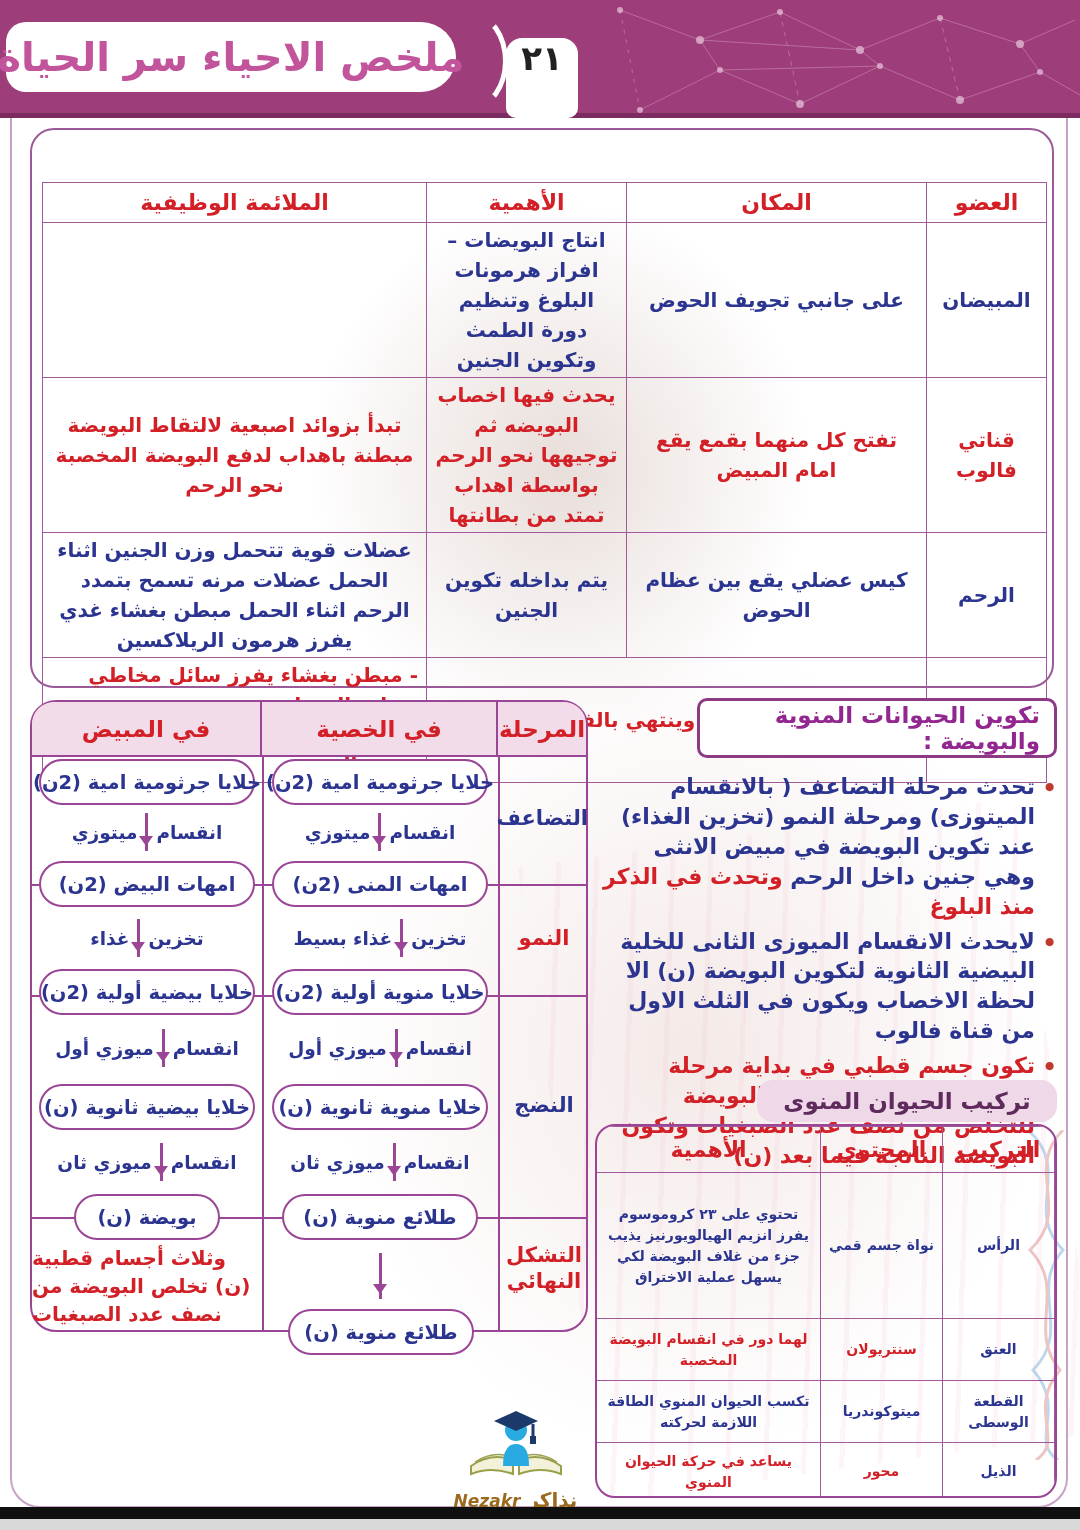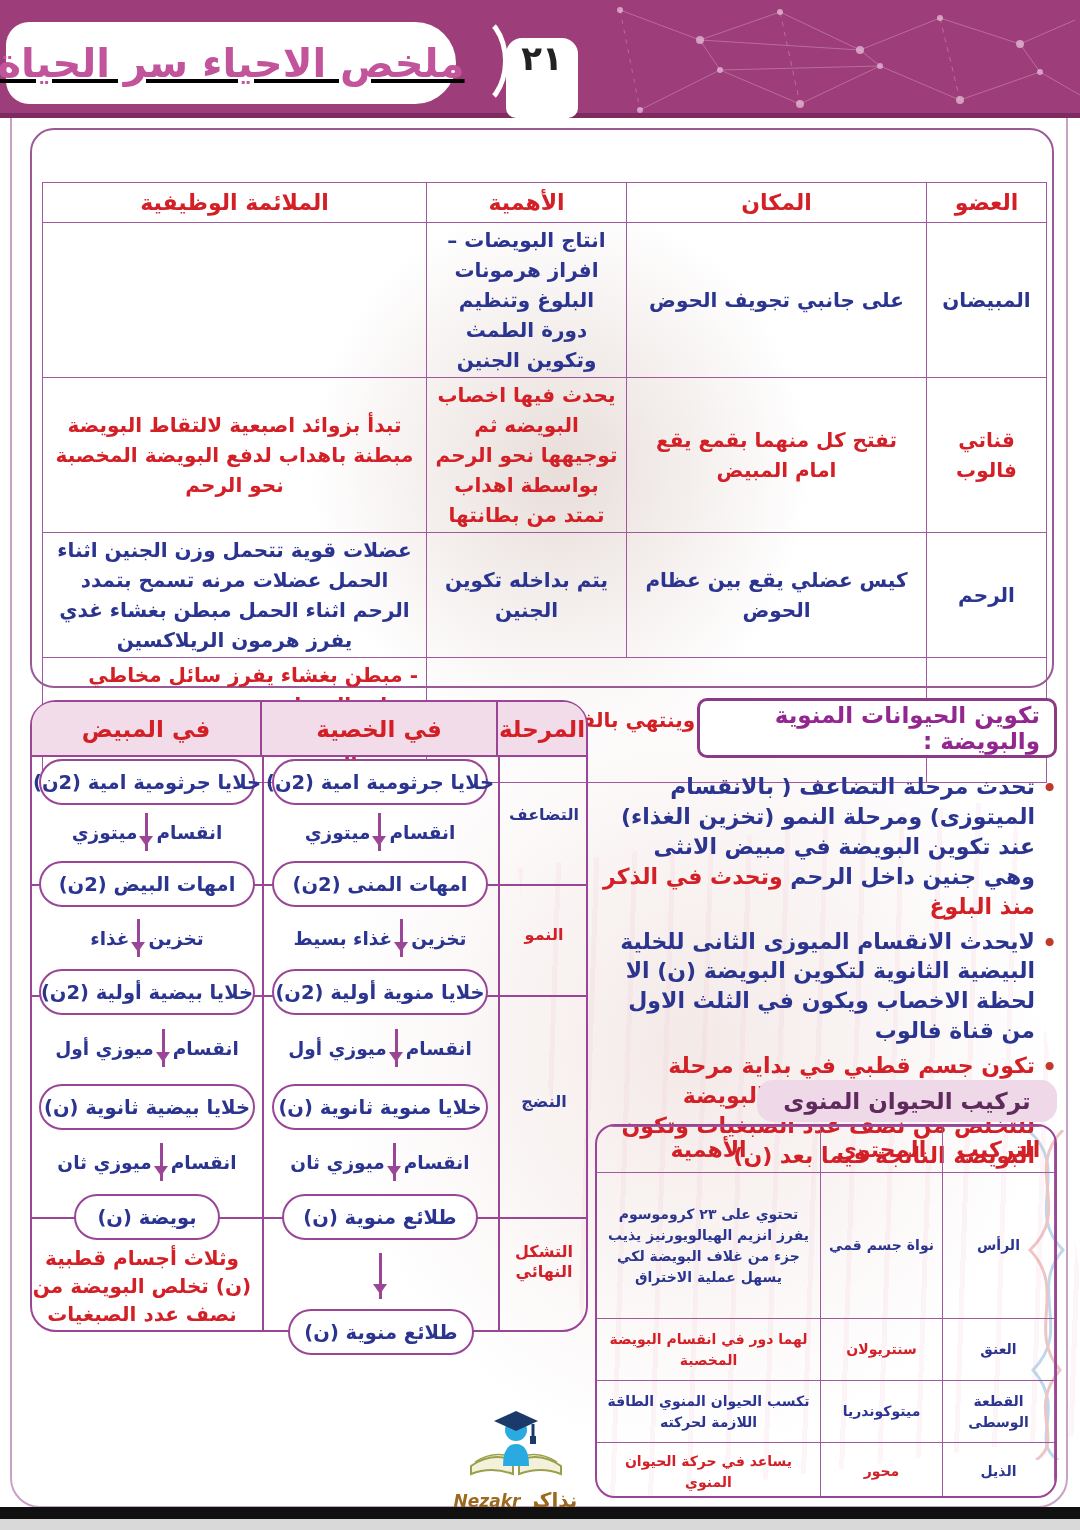--- a/index.html
+++ b/index.html
@@ -24,22 +24,22 @@
   
   .page-border { position:absolute; left:10px; top:36px; right:12px; bottom:22px;
     border:2px solid #c8a2c4; border-radius:30px; z-index:0; }
   .footer-black { position:absolute; left:0; right:0; top:1507px; height:12px; background:#101010; z-index:4; }
   .footer-gray  { position:absolute; left:0; right:0; top:1519px; bottom:0; background:#d9d9d9; z-index:4; }
 
   
   .banner { position:absolute; left:0; top:0; right:0; height:118px; background:#9d3d79;
     border-bottom:5px solid #7c2c60; z-index:5; }
   .banner svg { position:absolute; inset:0; }
-  .title-card { position:absolute; left:6px; top:22px; width:450px; height:82px; background:#fff;
-    border-radius:26px 46px 46px 26px; display:flex; align-items:center; justify-content:center; z-index:6;text-decoration:underline; }
+  .title-card { position:absolute; left:6px; top:22px; width:450px; height:70px; background:#fff;
+    border-radius:26px 46px 46px 26px; display:flex; align-items:center; justify-content:center; z-index:6; }
   .title-card span { font-size:40px; font-weight:bold; color:#c2549b; white-space:nowrap; }
   .title-arc { position:absolute; left:436px; top:12px; width:72px; height:98px;
     border:5px solid transparent; border-right-color:#ffffff; border-radius:50%; z-index:6; }
   .page-tab { position:absolute; left:506px; top:38px; width:72px; height:80px; background:#fff;
     border-radius:16px 16px 10px 10px; display:flex; align-items:flex-start; justify-content:center;
     z-index:6; font-size:34px; font-weight:bold; color:#222; }
 
   
   .blue { color:#2b3590; }
   .red  { color:#d32027; }
@@ -62,31 +62,31 @@
   .flow { position:absolute; left:30px; top:700px; width:558px; height:632px;
     border:2.5px solid #9b4596; border-radius:26px; z-index:1; }
   .flow-head { position:absolute; top:0; left:0; right:0; height:55px; background:#f3dcea;
     border-bottom:2px solid #9b4596; border-radius:22px 22px 0 0; display:flex; }
   .fh { display:flex; align-items:center; justify-content:center; font-weight:bold; font-size:23px; color:#d32027; }
   .fh-stage { width:90px; border-left:2px solid #9b4596; }
   .fh-testis { width:236px; border-left:2px solid #9b4596; }
   .fh-ovary { flex:1; }
   .hline { position:absolute; left:0; right:0; height:2px; background:#9b4596; }
   .vline { position:absolute; top:55px; bottom:0; width:2px; background:#9b4596; }
-  .stage-label { position:absolute; left:468px; width:88px; text-align:center; font-weight:bold; font-size:16px; z-index:2; line-height:1.25; }
+  .stage-label { position:absolute; left:468px; width:88px; text-align:center; font-weight:bold; font-size:21px; z-index:2; line-height:1.25; }
   .fbox { position:absolute; height:46px; border:2.5px solid #9b4596; border-radius:23px; background:#fff;
     color:#2b3590; font-weight:bold; font-size:19.5px; display:flex; align-items:center; justify-content:center;
     z-index:2; padding:0 6px; white-space:nowrap; }
   .arw { position:absolute; height:48px; display:flex; align-items:center; justify-content:center; gap:8px;
     z-index:2; font-weight:bold; font-size:18.5px; color:#2b3590; }
   .ar { position:relative; width:3px; height:38px; background:#9b4596; }
   .ar::after { content:""; position:absolute; left:-6px; bottom:-2px;
     border:7px solid transparent; border-top:10px solid #9b4596; }
   .ovnote { position:absolute; left:0; top:542px; width:228px; color:#d32027; font-weight:bold;
-    font-size:20px; text-align:center; line-height:1.4; padding-right:8px; z-index:2; }
+    font-size:20px; text-align:left; line-height:1.4; padding-right:8px; z-index:2; }
 
   
   .form-head { position:absolute; left:697px; top:698px; width:360px; height:60px; background:#fff;
     border:3px solid #8c3a86; border-radius:10px; color:#92278f; font-weight:bold; font-size:23px;
     display:flex; align-items:center; padding-right:14px; z-index:1; }
   .bullets { position:absolute; left:600px; top:772px; width:457px; z-index:1;
     font-size:22px; font-weight:bold; line-height:1.36; text-align:right; }
   .bullet { position:relative; padding-right:22px; margin-bottom:5px; }
   .bullet::before { content:"•"; position:absolute; right:0; top:1px; color:#c0392b; font-size:23px; }
 

